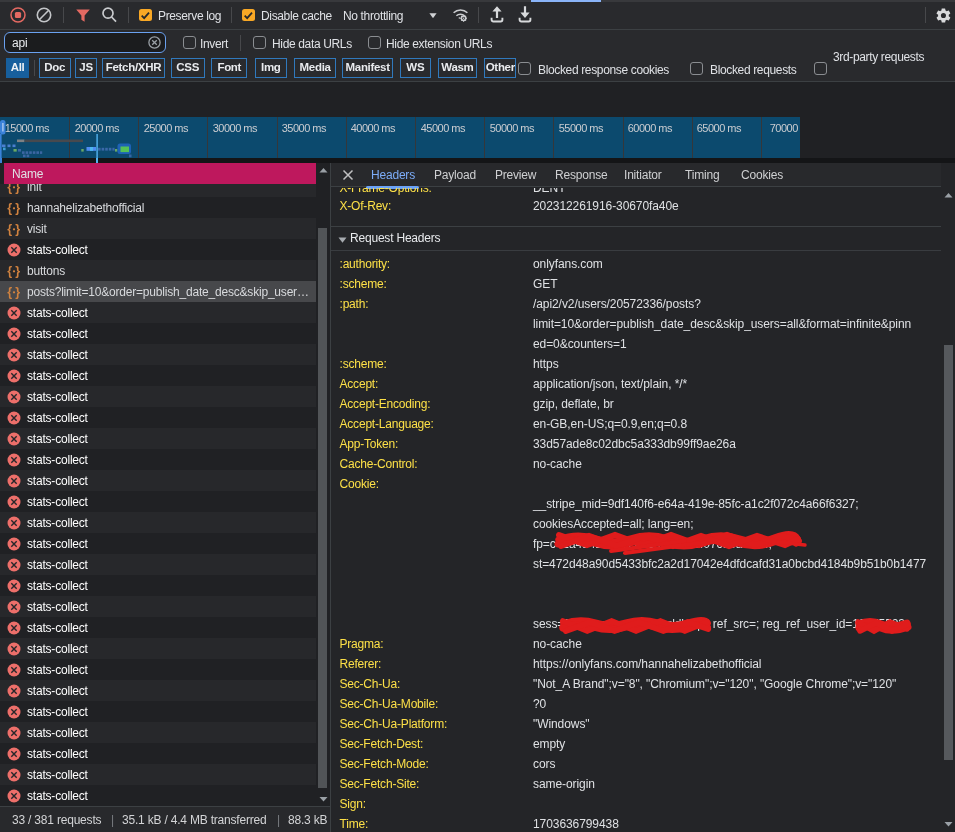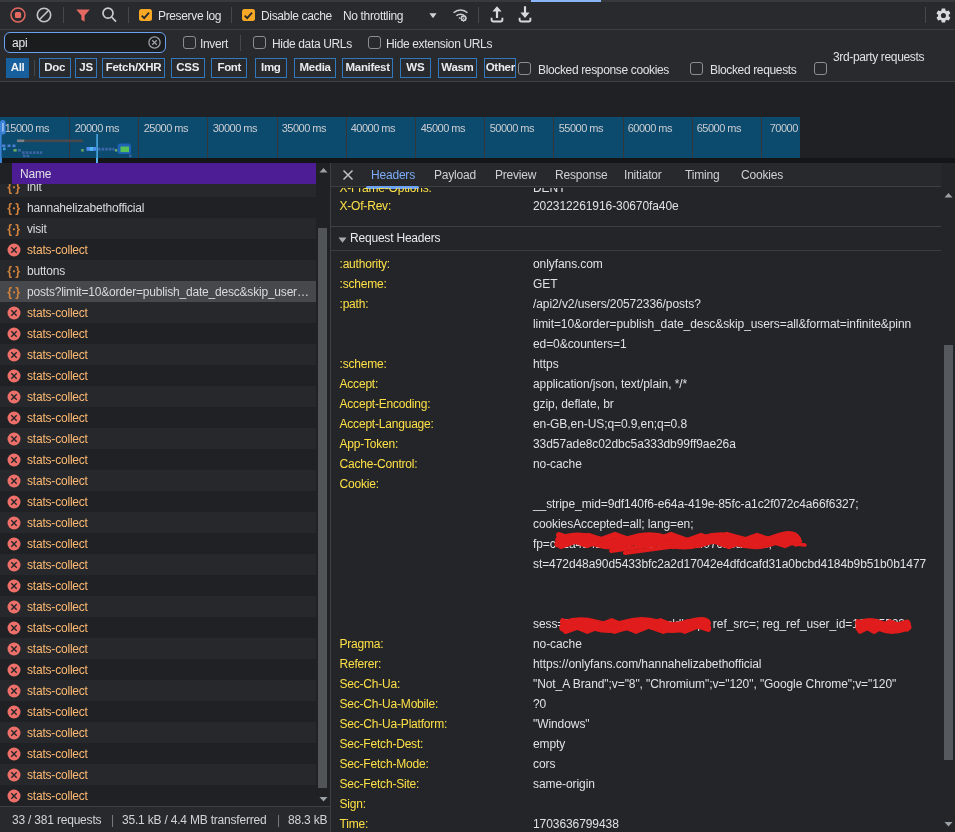--- a/index.html
+++ b/index.html
@@ -32,30 +32,30 @@
 .pill.active { background:#175f9d; border-color:#175f9d; color:#eef1f4; }
 
 
 #timeline { left:0; top:82px; width:800px; height:76px; background:#0c4a6e; overflow:hidden;margin-top:35px; }
 .gridline { position:absolute; top:0; width:1px; height:76px; background:#35373a; }
 .tlabel { position:absolute; top:4.5px; color:#cbcdd1; font-size:11px; letter-spacing:-0.5px; }
 #tstrip { left:0; top:158px; width:955px; height:5px; background:#141517; }
 
 
 #lpanel { left:0; top:163px; width:330px; height:643px; background:#202124; overflow:hidden; }
-#lheader { position:absolute; left:12px; top:0; width:330px; height:26px; background:#4c1d95; border-bottom:1px solid #3e4144; }
+#lheader { position:absolute; left:4px; top:0; width:330px; height:26px; background:#be185d; border-bottom:1px solid #3e4144; }
 #lheader .t { position:absolute; left:8px; top:4px; color:#dfe1e5; }
 #lrows { position:absolute; left:0; top:21px; width:316px; height:622px; overflow:hidden; }
 .req { position:absolute; left:0; width:316px; height:21px; }
 .req .icon { position:absolute; left:7px; top:3.5px; width:14px; height:14px; }
 .req .nm { position:absolute; left:27px; top:4px; white-space:nowrap; max-width:286px; overflow:hidden; }
 .req.light { background:#27282b; }
 .req.dark { background:#202124; }
 .req.sel { background:#47484b; }
-.req.fail .nm { color:#fdba74; }
+.req.fail .nm { color:#ffffff; }
 .req .nm { color:#d8dadd; }
 
 
 #lsb { left:316px; top:163px; width:14px; height:643px; background:#202124; }
 #lsb .thumb { position:absolute; left:2px; top:65px; width:9px; height:560px; background:#515457; }
 
 
 #statusbar { left:0; top:806px; width:330px; height:26px; background:#28292c; border-top:1px solid #3c4043; color:#d3d4d6; }
 #statusbar span { position:absolute; top:6px; white-space:nowrap; }
 

